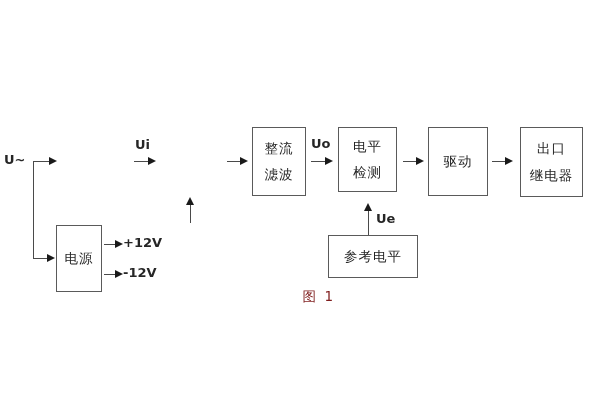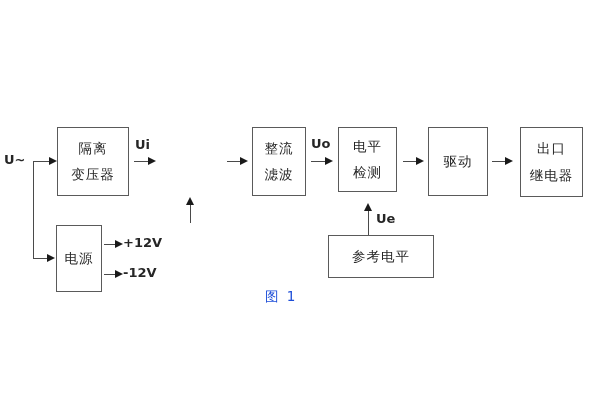--- a/index.html
+++ b/index.html
@@ -15,31 +15,27 @@
   .block .bl{
     font-size:13.5px;color:#262626;line-height:1;white-space:nowrap;letter-spacing:1px;
   }
   .hline{position:absolute;height:1px;background:#4a4a4a;}
   .vline{position:absolute;width:1px;background:#4a4a4a;}
   .arr-r{position:absolute;width:0;height:0;
     border-left:8px solid #1a1a1a;border-top:4px solid transparent;border-bottom:4px solid transparent;}
   .arr-u{position:absolute;width:0;height:0;
     border-bottom:8px solid #1a1a1a;border-left:4px solid transparent;border-right:4px solid transparent;}
   .sig{position:absolute;font-size:13px;font-weight:600;color:#262626;line-height:1;white-space:nowrap;text-align:center;}
-  .caption{position:absolute;font-size:13.5px;color:#1d4ed8;text-align:left;letter-spacing:2px;}
+  .caption{position:absolute;font-size:13.5px;color:#7f1d1d;text-align:right;letter-spacing:2px;}
 </style>
 </head>
 <body>
 
 <div id="stage">
 
-  <div class="block" style="left:57px;top:127px;width:72px;height:69px">
-    <span class="bl">隔离</span>
-    <span class="bl">变压器</span>
-  </div>
 
 
   <div class="block" style="left:252px;top:127px;width:54px;height:69px">
     <span class="bl">整流</span>
     <span class="bl">滤波</span>
   </div>
 
   <div class="block" style="left:338px;top:127px;width:59px;height:65px">
     <span class="bl">电平</span>
     <span class="bl">检测</span>
@@ -52,21 +48,21 @@
   <div class="block" style="left:56px;top:225px;width:46px;height:67px">
     <span class="bl">电源</span>
   </div>
 
   <div class="block" style="left:520px;top:127px;width:63px;height:70px">
     <span class="bl">出口</span>
     <span class="bl">继电器</span>
   </div>
 
 
-  <div class="block" style="left:328px;top:235px;width:106px;height:43px">
+  <div class="block" style="left:328px;top:235px;width:90px;height:43px">
     <span class="bl">参考电平</span>
   </div>
 
   <div class="sig" style="left:4px;top:153px">U~</div>
   <div class="sig" style="left:135px;top:138px">Ui</div>
   <div class="sig" style="left:311px;top:137px">Uo</div>
   <div class="sig" style="left:376px;top:212px">Ue</div>
   <div class="sig" style="left:123px;top:236px">+12V</div>
   <div class="sig" style="left:123px;top:266px">-12V</div>
 

